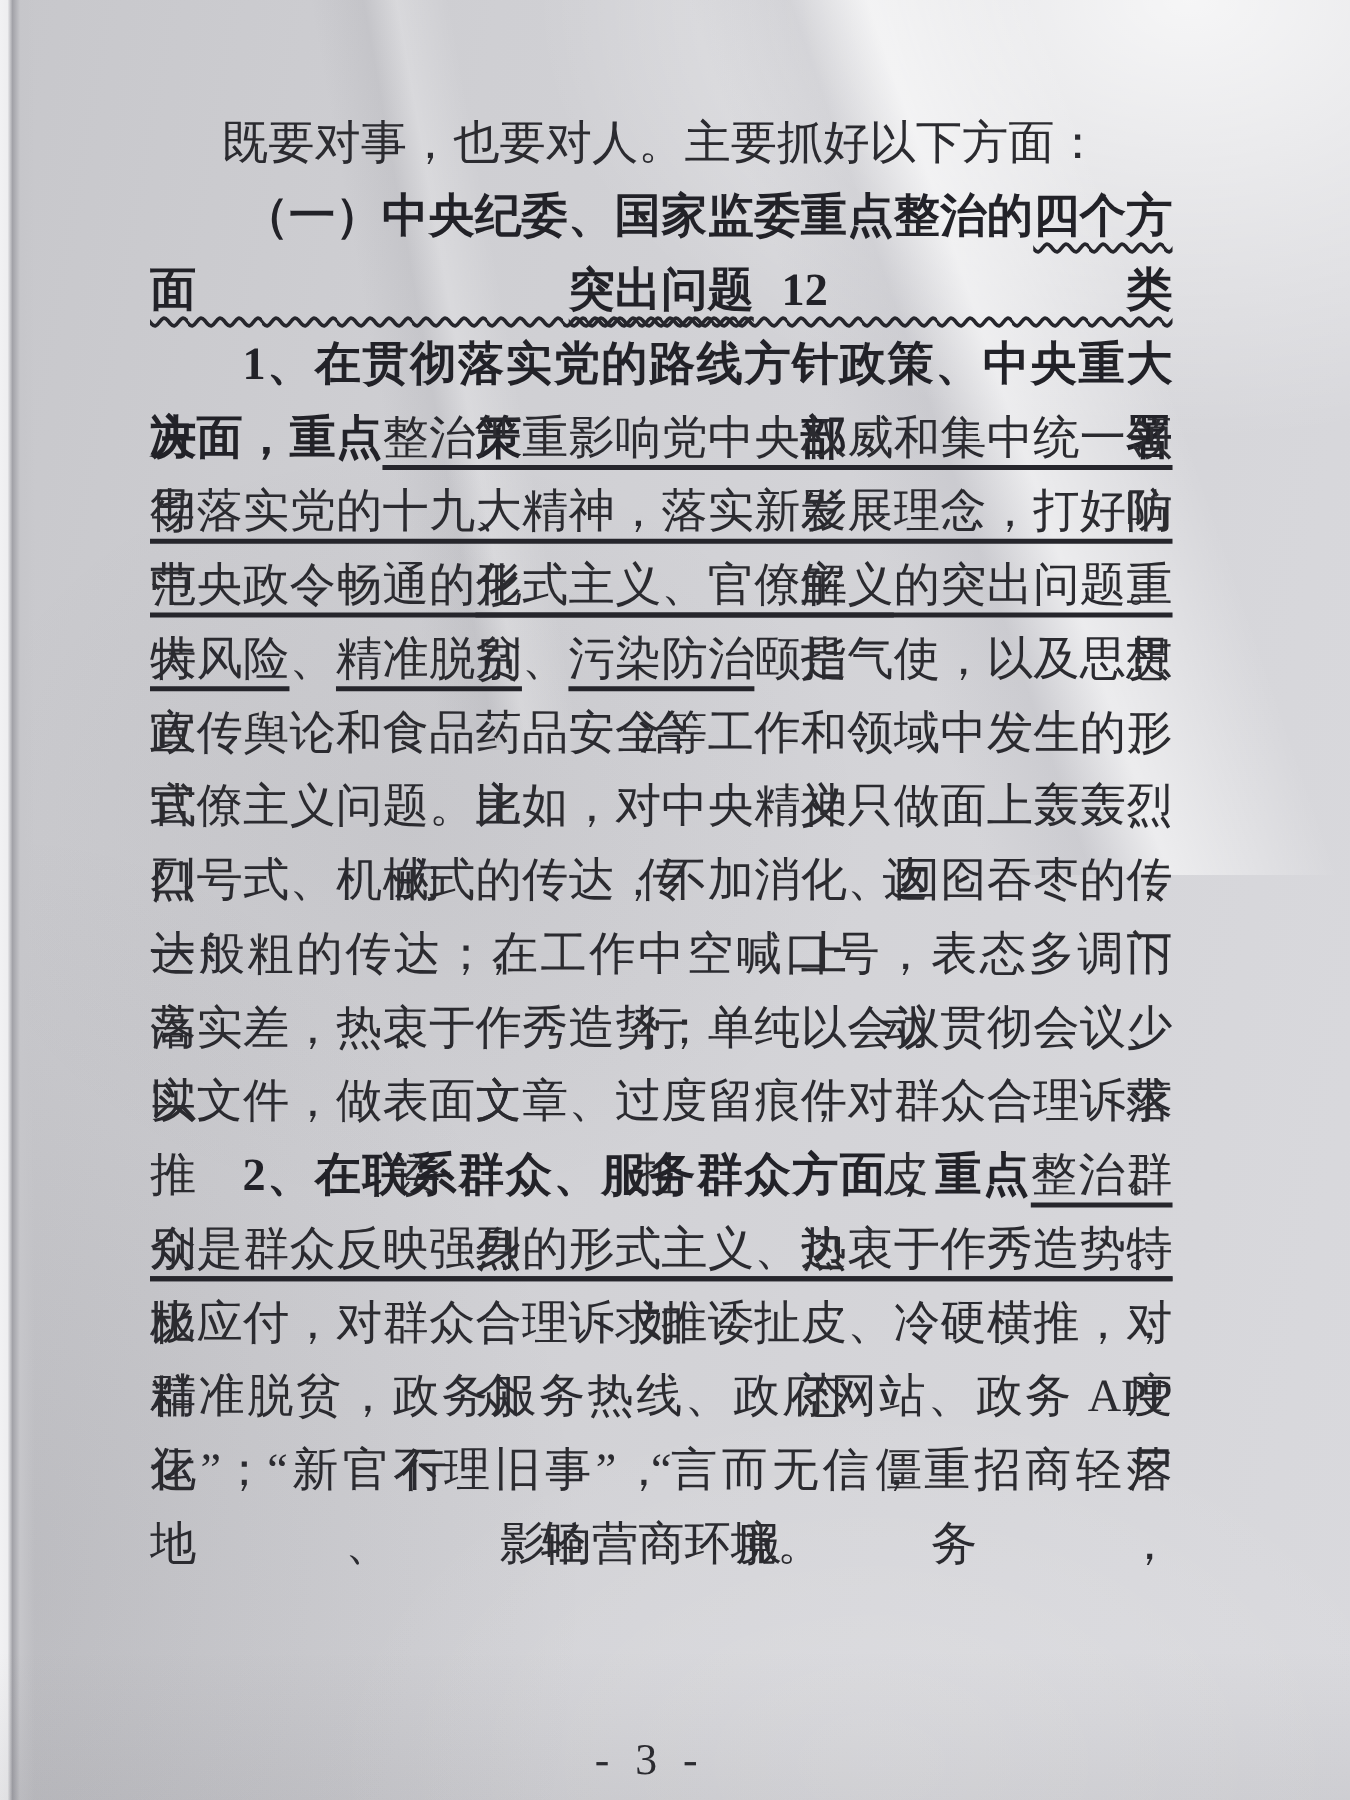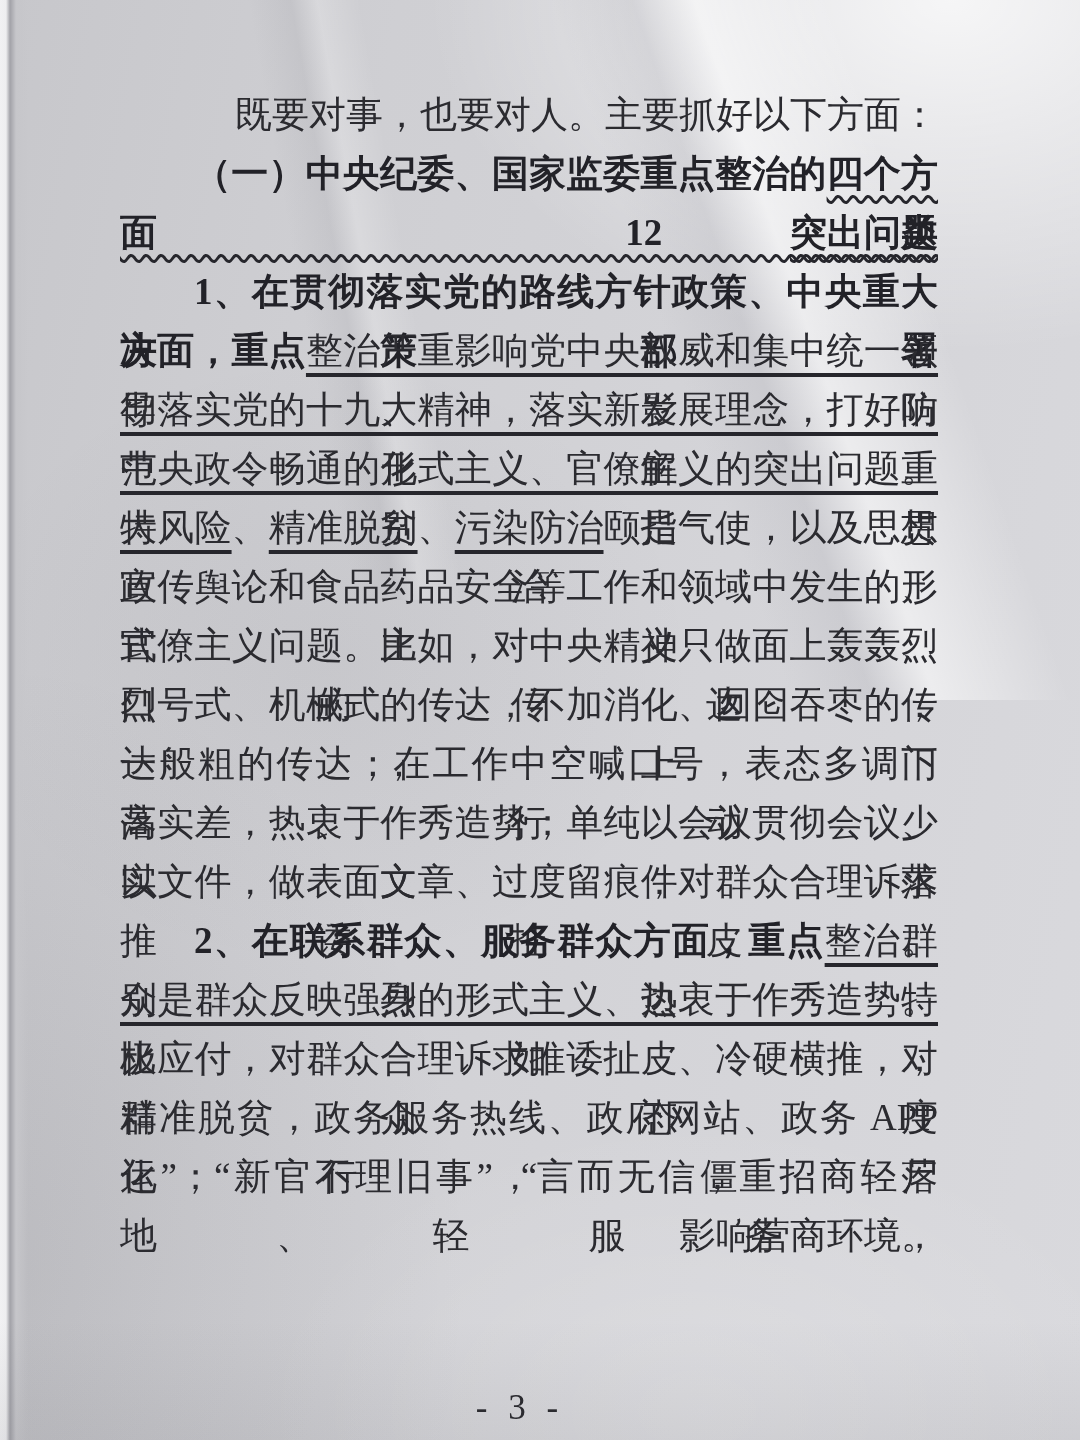--- a/index.html
+++ b/index.html
@@ -35,21 +35,21 @@
     background:linear-gradient(180deg, rgba(0,0,0,0), rgba(60,60,68,.08));
   }
   
   .textblock{
     position:absolute;left:120px;top:85px;width:818px;
     color:var(--ink-color,#2b2b30);
     font-size:37px;
   }
   .line{
     height:59px;line-height:59px;white-space:nowrap;
-    text-align:right;
+    text-align:center;
   }
   .line.justify{text-align:justify;text-align-last:justify;white-space:normal;height:59px;overflow:visible;}
   .line.indent{text-indent:74px;}
   .bold{font-weight:700;color:#222228;margin-top:13px;}
   .ul{
     text-decoration:underline;
     text-decoration-color:var(--mark-color,#26262c);
     text-decoration-thickness:3.5px;
     text-underline-offset:10px;
   }

